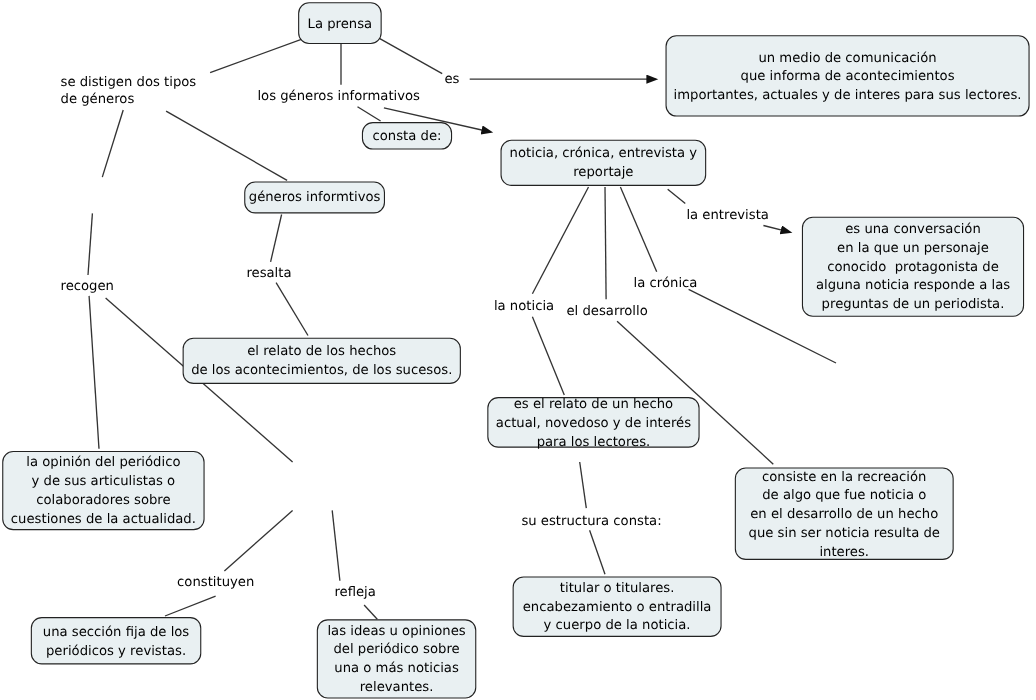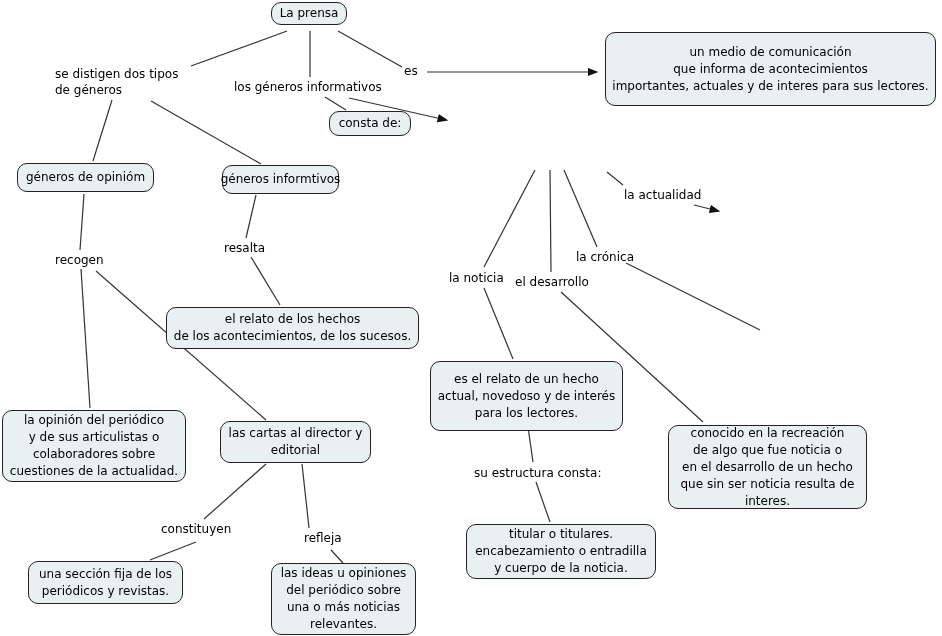--- a/index.html
+++ b/index.html
@@ -62,58 +62,62 @@
       <line x1="256" y1="195" x2="246" y2="238" stroke="#333333" stroke-width="1.2"></line>
       <line x1="251" y1="257" x2="280" y2="305" stroke="#333333" stroke-width="1.2"></line>
       <line x1="266" y1="464" x2="204" y2="519" stroke="#333333" stroke-width="1.2"></line>
       <line x1="196" y1="542" x2="150" y2="560" stroke="#333333" stroke-width="1.2"></line>
       <line x1="302" y1="464" x2="309" y2="528" stroke="#333333" stroke-width="1.2"></line>
       <line x1="331" y1="550" x2="343" y2="563" stroke="#333333" stroke-width="1.2"></line>
       <line x1="527" y1="420" x2="533" y2="462" stroke="#333333" stroke-width="1.2"></line>
       <line x1="536" y1="482" x2="550" y2="522" stroke="#333333" stroke-width="1.2"></line>
     </svg>
 
-  <div class="box" style="left:271px;top:2px;width:76px;height:23px">La prensa</div>
+  <div class="box" style="left:271px;top:2px;width:76px;height:38px">La prensa</div>
   <div class="box" style="left:605px;top:32px;width:331px;height:74px">un medio de comunicación
 que informa de acontecimientos
 importantes, actuales y de interes para sus lectores.</div>
   <div class="box" style="left:329px;top:111px;width:82px;height:25px">consta de:</div>
-  <div class="box" style="left:17px;top:163px;width:137px;height:29px">géneros de opinióm</div>
-  <div class="box" style="left:222px;top:165px;width:117px;height:29px">géneros informtivos</div>
+  <div class="box" style="left:455px;top:127px;width:187px;height:42px">noticia, crónica, entrevista y
+reportaje</div>
+  <div class="box" style="left:222px;top:165px;width:128px;height:29px">géneros informtivos</div>
   <div class="box" style="left:166px;top:307px;width:253px;height:42px">el relato de los hechos
 de los acontecimientos, de los sucesos.</div>
-  <div class="box" style="left:430px;top:361px;width:193px;height:70px">es el relato de un hecho
+  <div class="box" style="left:729px;top:197px;width:202px;height:91px">es una conversación
+en la que un personaje
+conocido  protagonista de
+alguna noticia responde a las
+preguntas de un periodista.</div>
+  <div class="box" style="left:443px;top:361px;width:193px;height:46px">es el relato de un hecho
 actual, novedoso y de interés
 para los lectores.</div>
-  <div class="box" style="left:668px;top:425px;width:199px;height:84px">conocido en la recreación
+  <div class="box" style="left:668px;top:425px;width:199px;height:84px">consiste en la recreación
 de algo que fue noticia o
 en el desarrollo de un hecho
 que sin ser noticia resulta de
 interes.</div>
   <div class="box" style="left:2px;top:410px;width:184px;height:72px">la opinión del periódico
 y de sus articulistas o
 colaboradores sobre
 cuestiones de la actualidad.</div>
-  <div class="box" style="left:220px;top:421px;width:151px;height:42px">las cartas al director y
-editorial</div>
   <div class="box" style="left:28px;top:561px;width:155px;height:43px">una sección fija de los
 periódicos y revistas.</div>
-  <div class="box" style="left:271px;top:563px;width:145px;height:72px">las ideas u opiniones
+  <div class="box" style="left:288px;top:563px;width:145px;height:72px">las ideas u opiniones
 del periódico sobre
 una o más noticias
 relevantes.</div>
   <div class="box" style="left:466px;top:524px;width:190px;height:55px">titular o titulares.
 encabezamiento o entradilla
 y cuerpo de la noticia.</div>
 
   <div class="lbl" style="left:55px;top:66px;width:128px">se distigen dos tipos
 de géneros</div>
   <div class="lbl" style="left:234px;top:79px;width:156px">los géneros informativos</div>
   <div class="lbl" style="left:404px;top:63px;width:24px">es</div>
-  <div class="lbl" style="left:624px;top:187px;width:82px">la actualidad</div>
+  <div class="lbl" style="left:624px;top:187px;width:82px">la entrevista</div>
   <div class="lbl" style="left:576px;top:249px;width:66px">la crónica</div>
   <div class="lbl" style="left:449px;top:270px;width:60px">la noticia</div>
   <div class="lbl" style="left:515px;top:274px;width:75px">el desarrollo</div>
   <div class="lbl" style="left:55px;top:252px;width:52px">recogen</div>
   <div class="lbl" style="left:224px;top:240px;width:48px">resalta</div>
   <div class="lbl" style="left:161px;top:521px;width:72px">constituyen</div>
   <div class="lbl" style="left:304px;top:530px;width:46px">refleja</div>
   <div class="lbl" style="left:474px;top:465px;width:134px">su estructura consta:</div>
 
 </div>

